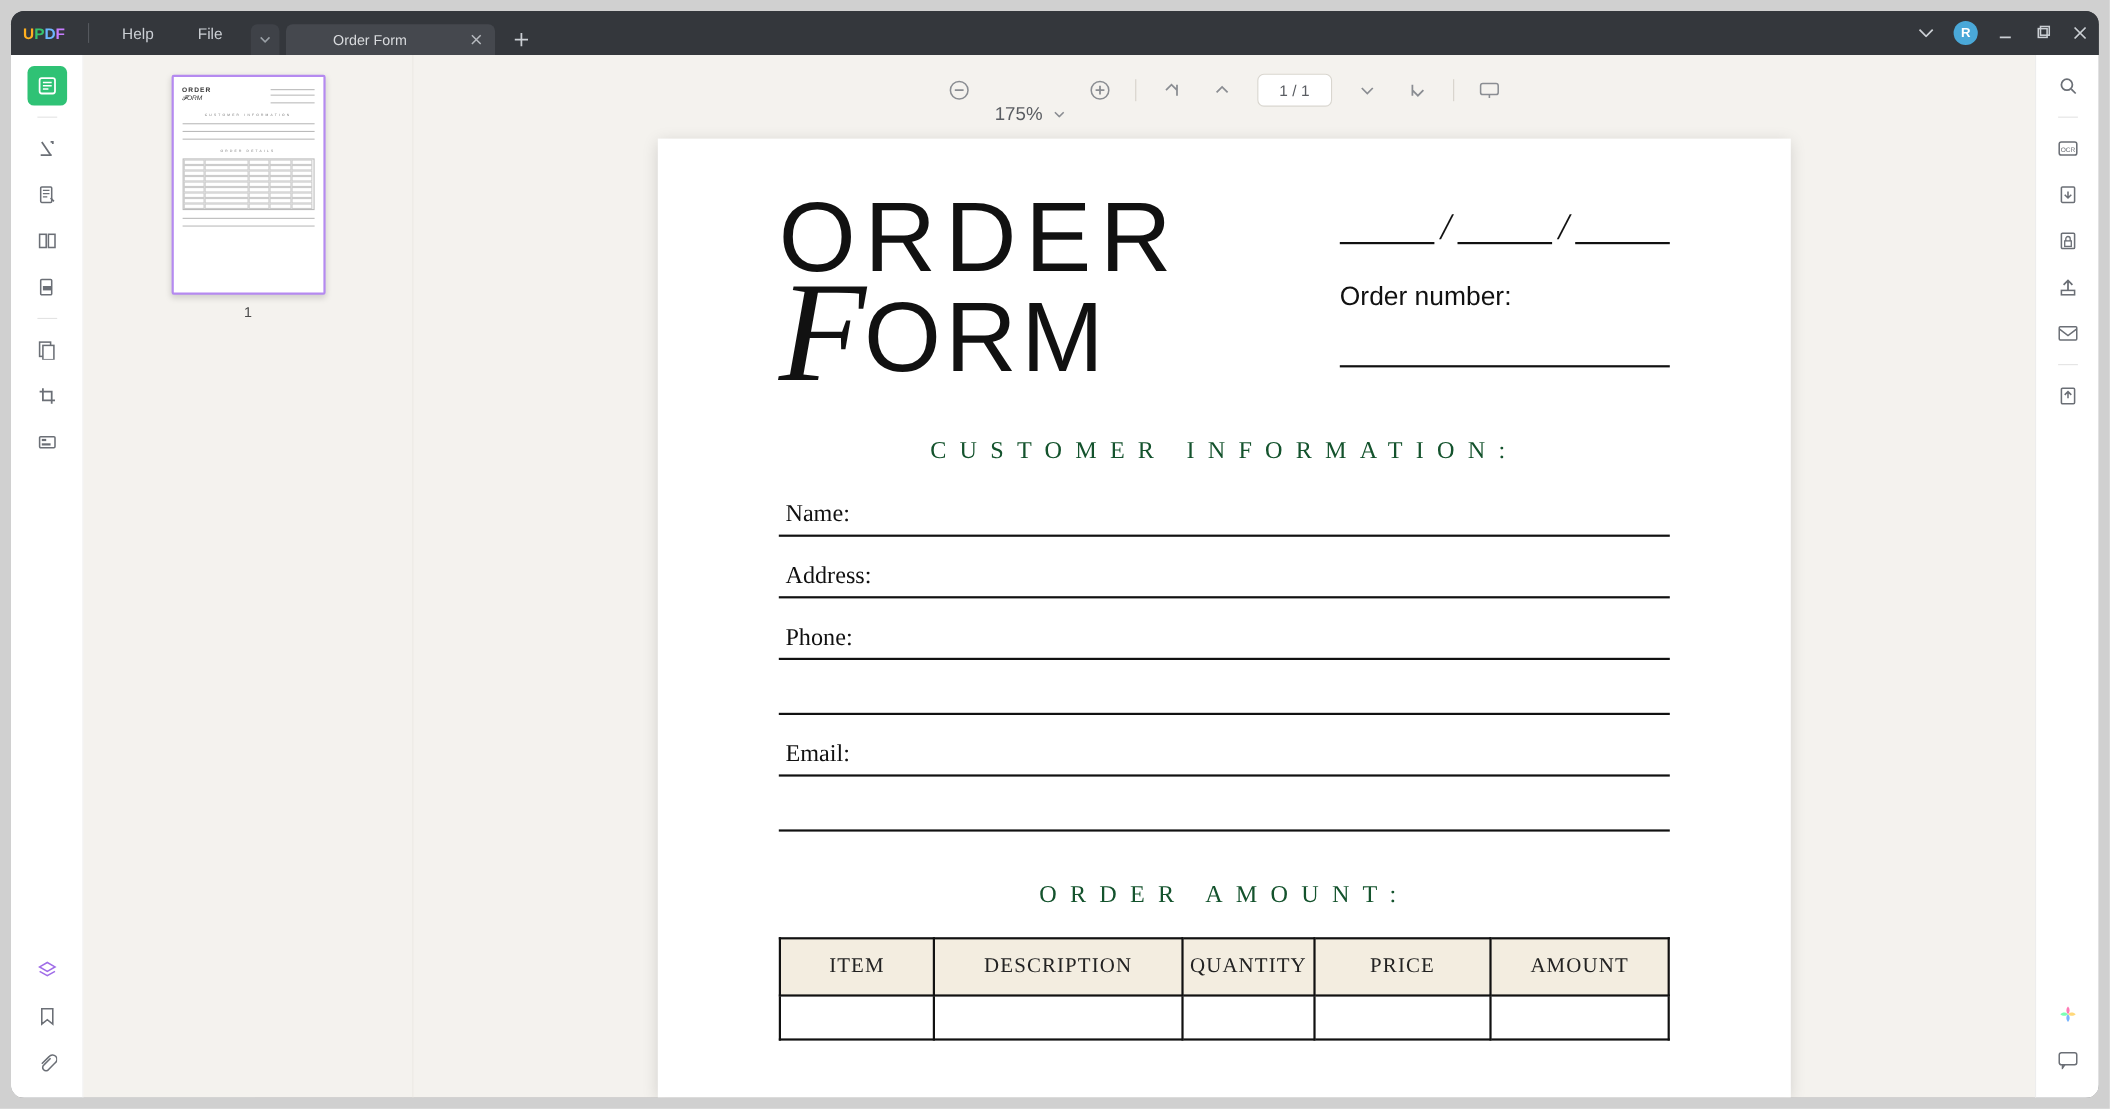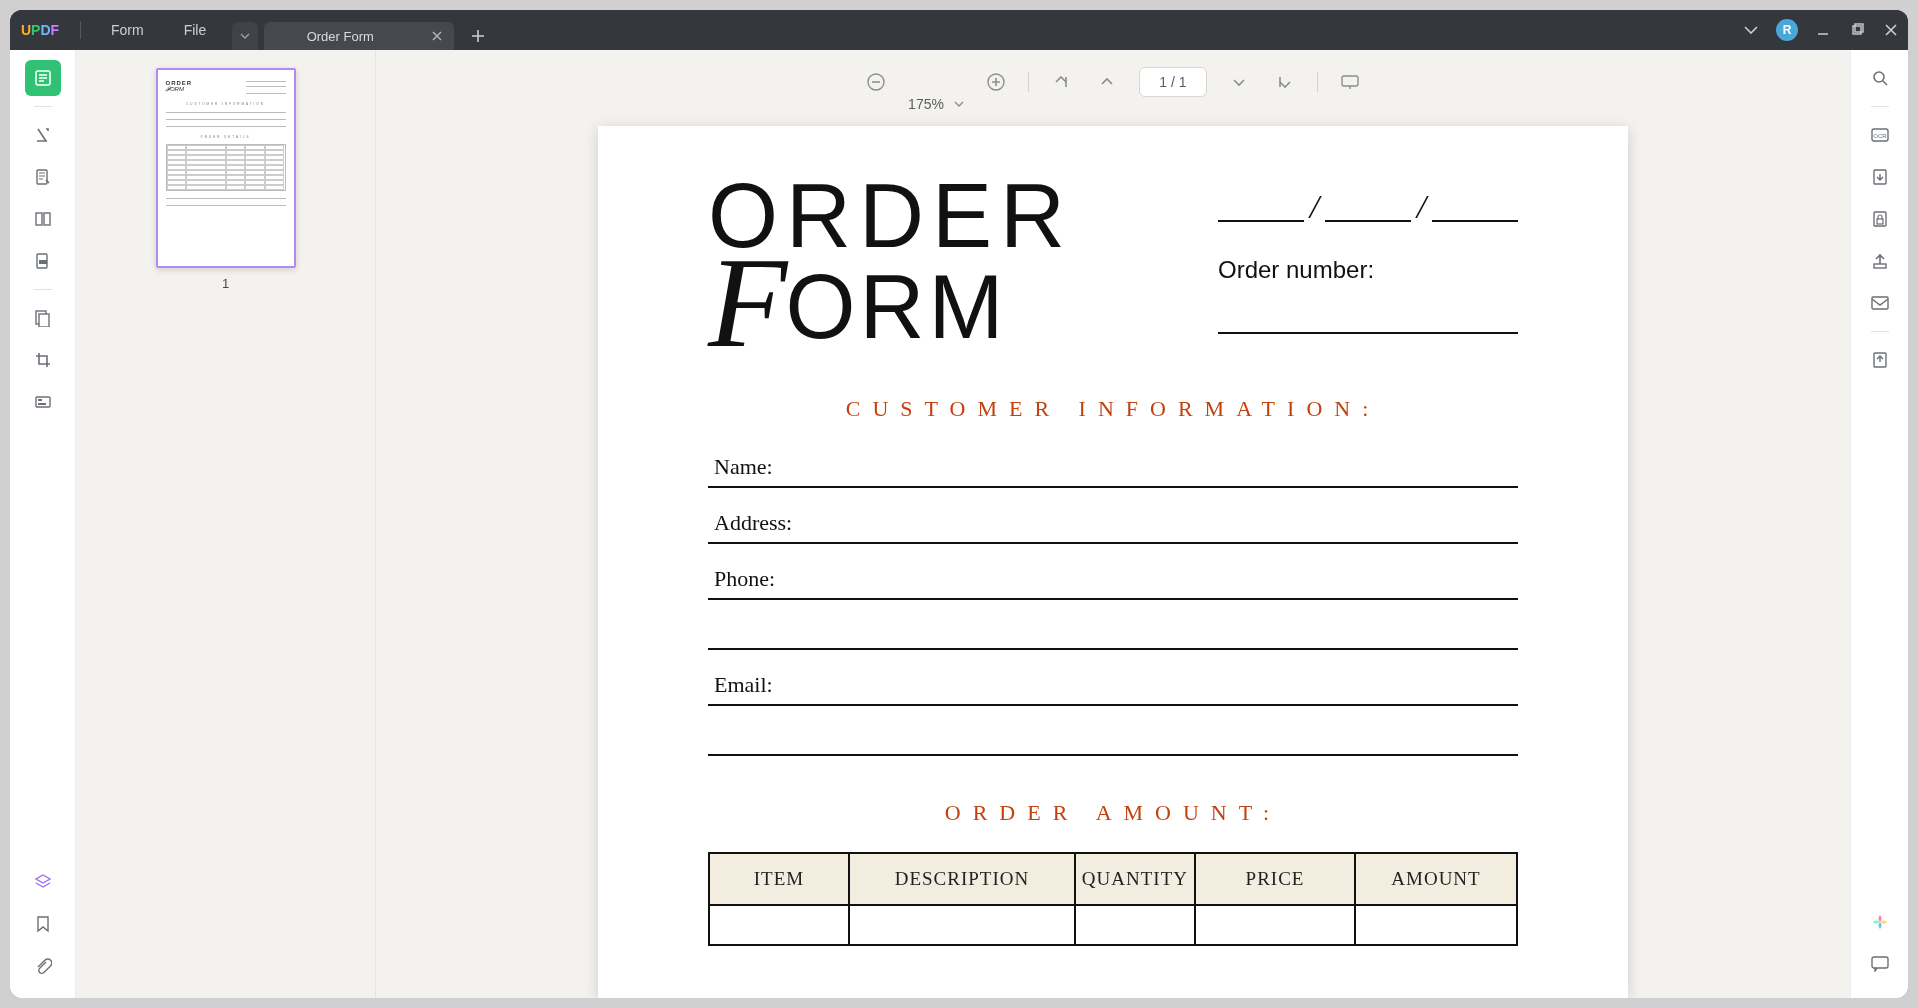--- a/index.html
+++ b/index.html
@@ -41,39 +41,39 @@
 .thumb .thdr{text-align:center;letter-spacing:2px;font-size:3px;color:#777;margin:3px 0 1px;}
 .thumb .tgrid{border:1px solid #bbb;display:grid;grid-template-columns:1fr 2fr 1fr 1fr 1fr;}
 .thumb .tgrid div{border:0.5px solid #ccc;height:5px;}
 .thumb .tbot{height:30px;}
 .thumbnum{margin-top:8px;font-size:13px;color:#4b4b4b;}
 
 .main{flex:1;background:#f4f2ee;display:flex;flex-direction:column;}
 .toolbar{height:48px;display:flex;align-items:center;justify-content:center;gap:18px;color:#6b6f76;margin-top:8px;}
 .toolbar .btn{width:28px;height:28px;display:flex;align-items:center;justify-content:center;cursor:pointer;border-radius:6px;}
 .toolbar .vdiv2{width:1px;height:20px;background:#d6d2ca;}
-.zoomval{display:flex;align-items:center;gap:10px;cursor:pointer;font-size:14px;color:#5a5d62;margin-top:44px;}
+.zoomval{display:flex;align-items:center;gap:10px;cursor:pointer;font-size:17px;color:#5a5d62;margin-top:44px;}
 .pagebox{width:68px;height:30px;background:#fff;border:1px solid #d9d6cf;border-radius:6px;display:flex;align-items:center;justify-content:center;font-size:14px;color:#5a5d62;}
 
 .docarea{flex:1;overflow:hidden;display:flex;justify-content:center;padding-top:20px;}
 .page{width:1030px;background:#fff;box-shadow:0 3px 14px rgba(0,0,0,.15);padding:50px 110px;}
 
 .hrow{display:flex;justify-content:space-between;align-items:flex-start;}
 .ordertitle{font-family:'Times New Roman',serif;}
 .ordertitle .l1{font-size:90px;letter-spacing:8px;font-weight:400;color:#111;line-height:.9;}
 .ordertitle .l2{font-size:90px;letter-spacing:4px;font-weight:400;color:#111;display:flex;align-items:baseline;line-height:1;margin-top:-8px;}
 .ordertitle .scriptF{font-family:'Brush Script MT','Segoe Script',cursive;font-size:130px;font-style:italic;margin-right:-6px;line-height:.7;display:inline-block;transform:translateY(8px);}
 .orderside{width:300px;font-family:'Times New Roman',serif;font-size:24px;color:#111;padding-top:8px;}
 .orderside .lbl{margin-bottom:10px;}
 .dateslots{display:flex;align-items:flex-end;gap:6px;margin-bottom:34px;}
 .dslot{flex:1;border-bottom:2px solid #111;height:28px;}
 .dslash{font-size:34px;font-style:italic;font-family:serif;transform:translateY(4px);}
 .numline{border-bottom:2px solid #111;height:34px;margin-top:16px;}
 
-.sectionhdr{text-align:center;font-family:'Times New Roman',serif;font-size:22px;letter-spacing:12px;color:#c2410c;margin:44px 0 26px;}
+.sectionhdr{text-align:center;font-family:'Times New Roman',serif;font-size:22px;letter-spacing:12px;color:#14532d;margin:44px 0 26px;}
 .custgrid{display:grid;grid-template-columns:1fr;column-gap:40px;row-gap:16px;}
 .field{border-bottom:2px solid #111;padding:6px 6px;font-family:'Times New Roman',serif;font-size:22px;color:#111;}
 .field.blank{min-height:34px;}
 
 .ordtable{width:100%;margin-top:18px;border-collapse:collapse;padding-left:13px;}
 .ordtable th{border:2px solid #111;background:#f3ede0;font-family:'Times New Roman',serif;font-weight:400;font-size:19px;letter-spacing:1px;padding:14px 6px;color:#222;}
 .ordtable td{border:2px solid #111;height:40px;}
 
 svg{display:block;}
 </style>
@@ -84,21 +84,21 @@
 <div class="appwin">
 
   <div class="titlebar">
     <div class="logo">
       <span class="u">U</span>
           <span class="p">P</span>
           <span class="d">D</span>
           <span class="f">F</span>
     </div>
     <div class="vdiv"></div>
-    <div class="menuitem">Form</div>
+    <div class="menuitem">Help</div>
     <div class="menuitem">File</div>
 
     <div class="tabstub">
       <svg width="10" height="6" viewBox="0 0 10 6">
             <path d="M1 1l4 4 4-4" stroke="#9aa0a6" stroke-width="1.4" fill="none"></path>
           </svg>
     </div>
     <div class="tab">
       <span class="title">Order Form</span>
       <span class="close">

